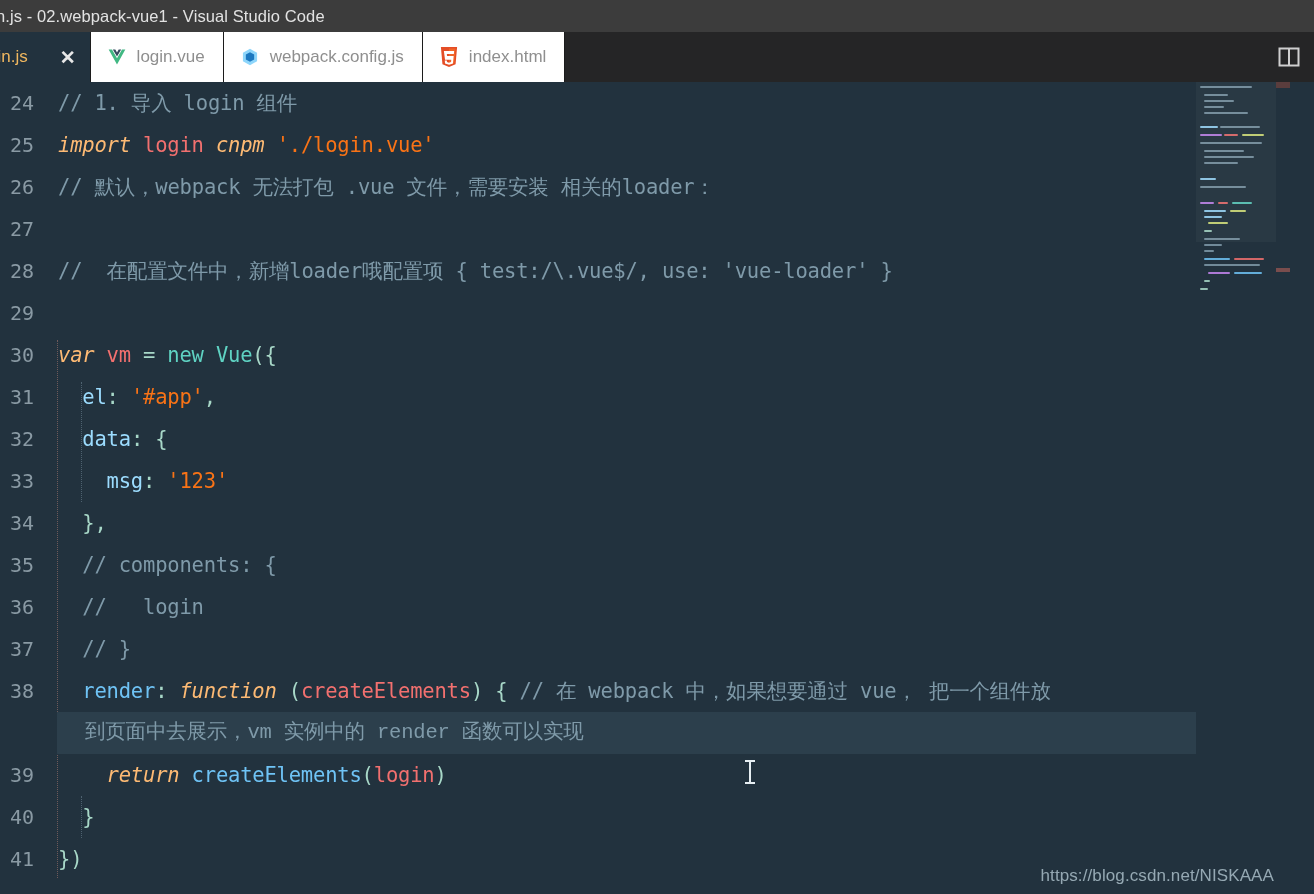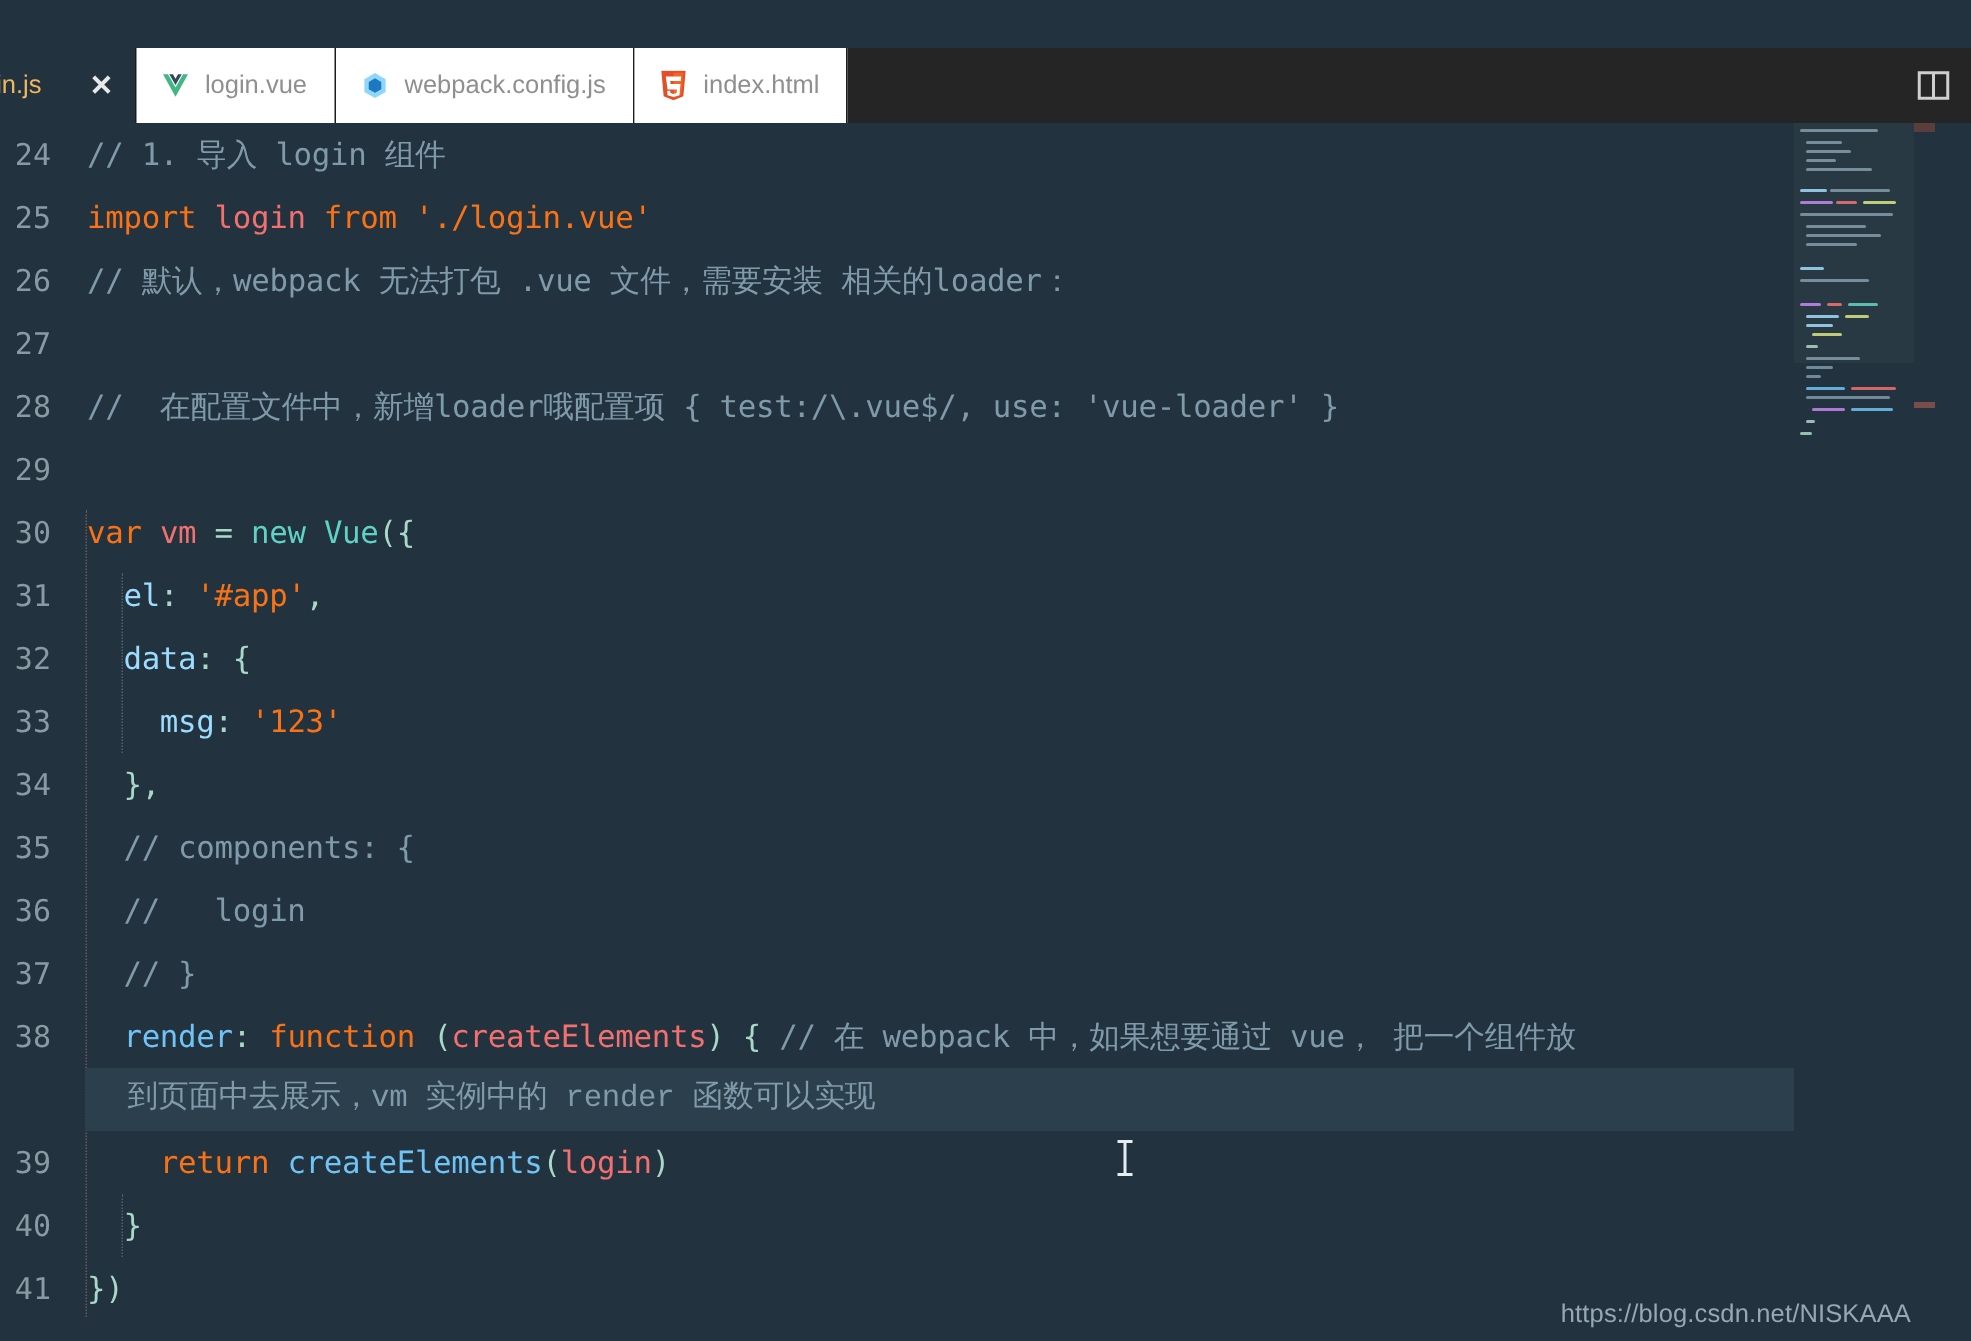--- a/index.html
+++ b/index.html
@@ -174,21 +174,21 @@
     position: absolute;
     width: 0px;
     border-left: 1px dotted #6f5a5a;
   }
   .indent-guide.grey {
     border-left: 1px dotted #4e6270;
   }
 
   
   .t-comment  { color: #7f9aa9; }
-  .t-keyword  { color: #f97316; }
+  .t-keyword  { color: #fdba74; font-style: italic; }
   .t-var      { color: #f2706f; }
   .t-string   { color: #f97316; }
   .t-prop     { color: #9cdcfe; }
   .t-func     { color: #6fc3f5; }
   .t-punct    { color: #a8d8c8; }
   .t-plain    { color: #cfe3e8; }
   .t-new      { color: #5fd3c3; }
 
   
   #minimap {
@@ -263,20 +263,23 @@
     font-family: "Liberation Sans", sans-serif;
     opacity: 0.92;
     letter-spacing: 0.1px;
   }
 </style>
 </head>
 <body>
 
 <div id="app-window">
 
+  <div id="title-bar">
+    <span class="title-text">n.js - 02.webpack-vue1 - Visual Studio Code</span>
+  </div>
 
   <div id="tab-bar">
 
     <div class="tab active">
       <span class="tab-label">ain.js</span>
       <span class="tab-close">✕</span>
     </div>
 
     <div class="tab">
       <span class="tab-icon">
@@ -343,21 +346,21 @@
     </div>
 
     <div id="code-area">
 
       <div class="indent-guide" style="left:11px; top:258px; height:538px;"></div>
       <div class="indent-guide grey" style="left:35px; top:300px; height:120px;"></div>
       <div class="indent-guide grey" style="left:35px; top:714px; height:42px;"></div>
 
       <div class="code-line" style="top:0px"><span class="t-comment">// 1. 导入 login 组件</span></div>
 
-      <div class="code-line" style="top:42px"><span class="t-keyword">import</span><span class="t-plain"> </span><span class="t-var">login</span><span class="t-plain"> </span><span class="t-keyword">from</span><span class="t-plain"> </span><span class="t-string">'./login.vue'</span></div>
+      <div class="code-line" style="top:42px"><span class="t-keyword">import</span><span class="t-plain"> </span><span class="t-var">login</span><span class="t-plain"> </span><span class="t-keyword">cnpm</span><span class="t-plain"> </span><span class="t-string">'./login.vue'</span></div>
 
       <div class="code-line" style="top:84px"><span class="t-comment">// 默认，webpack 无法打包 .vue 文件，需要安装 相关的loader：</span></div>
 
 
       <div class="code-line" style="top:168px"><span class="t-comment">//  在配置文件中，新增loader哦配置项 { test:/\.vue$/, use: 'vue-loader' }</span></div>
 
       <div class="code-line" style="top:210px"><span class="t-plain"></span></div>
 
       <div class="code-line" style="top:252px"><span class="t-keyword">var</span><span class="t-plain"> </span><span class="t-var">vm</span><span class="t-punct"> = </span><span class="t-new">new</span><span class="t-plain"> </span><span class="t-new">Vue</span><span class="t-punct">({</span></div>
 

